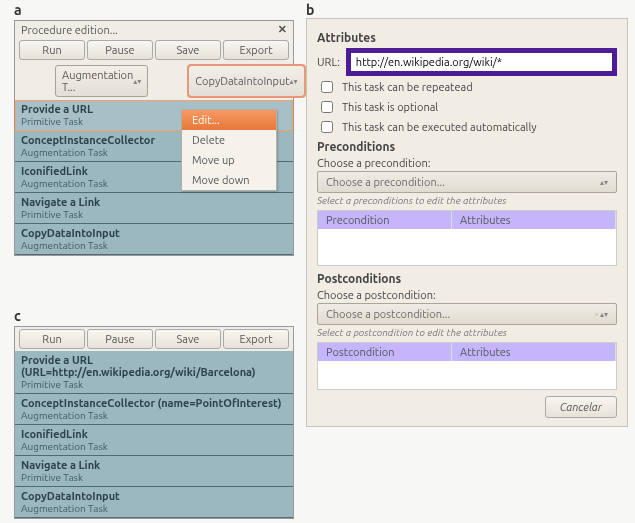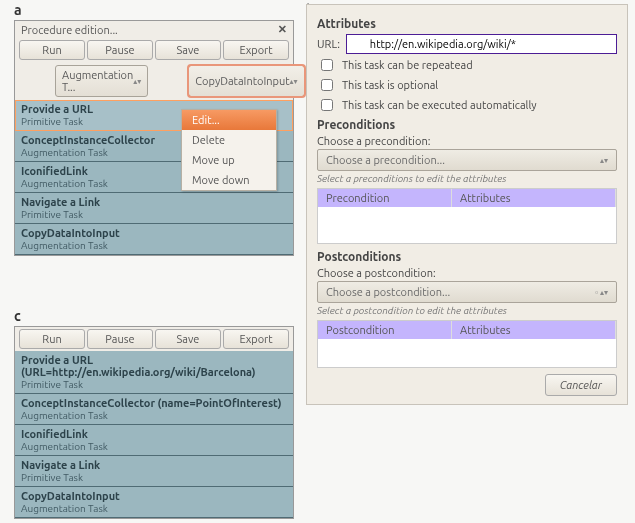--- a/index.html
+++ b/index.html
@@ -1,38 +1,38 @@
 <!DOCTYPE html>
 <html><head>
 <meta charset="utf-8">
 <style>
   * { box-sizing: border-box; font-family: Ubuntu, "Segoe UI", Arial, sans-serif; }
   body { margin: 0; background: #f7f7f5; width: 635px; height: 523px; position: relative; font-size: 11px; }
   .panel-label { position: absolute; font-weight: bold; font-size: 14px; color: #333; }
   .panel-a { position: absolute; left: 14px; top: 20px; width: 280px; border: 1px solid #999; background: #f0ede7; }
   .panel-c { position: absolute; left: 14px; top: 326px; width: 280px; border: 1px solid #999; background: #f0ede7; }
-  .panel-b { position: absolute; left: 306px; top: 4px; width: 322px; background: #f1ede5; border: 1px solid #c8c3ba; padding: 8px 10px 8px 10px; }
+  .panel-b { position: absolute; left: 306px; top: 18px; width: 322px; background: #f1ede5; border: 1px solid #c8c3ba; padding: 8px 10px 8px 10px; }
   .panel-header { display: flex; align-items: center; justify-content: space-between; padding: 2px 6px; color: #555; font-size: 11px; }
   .close-x { font-weight: bold; cursor: default; }
   .btn-row { display: flex; gap: 2px; padding: 2px 4px; }
   .btn { flex: 1; background: linear-gradient(#f8f6f1,#e7e2d8); border: 1px solid #aaa; border-radius: 3px; text-align: center; padding: 3px 0; color: #555; font-size: 11px; }
   .combo-row { display: flex; gap: 4px; padding: 3px 4px; }
   .combo { background: linear-gradient(#f2efe8,#e4dfd5); border: 1px solid #a8a399; border-radius: 3px; padding: 3px 6px; color: #5a5a5a; display: flex; align-items: center; justify-content: space-between; margin-left: 36px; }
   .combo .dd { font-size: 8px; color: #888; }
   .combo.left { width: 118px; }
   .combo.right { flex: 1; outline: 2px solid #e9967a; outline-offset: -1px; border-color: #d9865f; }
   .task-list { background: #fef9c3; padding: 0; }
   .task { border-bottom: 1px solid #4f6b74; background: #9bb7bf; color: #2d434b; }
   .task .title { font-weight: bold; padding: 3px 6px 0 6px; font-size: 11px; }
   .task .sub { padding: 1px 6px 3px 6px; font-size: 10px; color: #415a63; }
   .task.sel { background: #a7c0c8; outline: 1px solid #ffa060; outline-offset: -1px; }
   .panel-b h4 { margin: 4px 0 4px 0; font-size: 12px; font-weight: bold; color: #444; }
   .row-url { display: flex; align-items: center; gap: 6px; }
   .row-url label { font-size: 11px; color: #444; }
-  .row-url input { flex: 1; border: 1px solid #4c1d95; padding: 3px 23px; font-size: 11px; background: #fff; }
+  .row-url input { flex: 1; border: 5px solid #4c1d95; padding: 3px 5px; font-size: 11px; background: #fff; }
   .chk-row { display: flex; align-items: center; gap: 6px; margin: 2px 0; }
   .chk-row input { width: 12px; height: 12px; }
   .chk-row label { font-size: 11px; color: #444; }
   .sub-label { font-size: 11px; color: #444; margin: 2px 0; }
   .dropdown { background: linear-gradient(#efece4,#e0dbd0); border: 1px solid #aaa49a; border-radius: 2px; padding: 4px 8px; color: #6a6a6a; display: flex; justify-content: space-between; align-items: center; margin: 2px 0; }
   .hint { font-style: italic; color: #777; font-size: 10px; margin: 2px 0 4px 0; }
   .mini-table { border: 1px solid #ccc; background: #fff; margin-bottom: 6px; }
   .mini-table .thead { display: flex; background: #c4b5fd; }
   .mini-table .thead div { padding: 3px 8px; color: #555; border-right: 1px solid #ddd; font-size: 11px; }
   .mini-table .tbody { height: 36px; }

